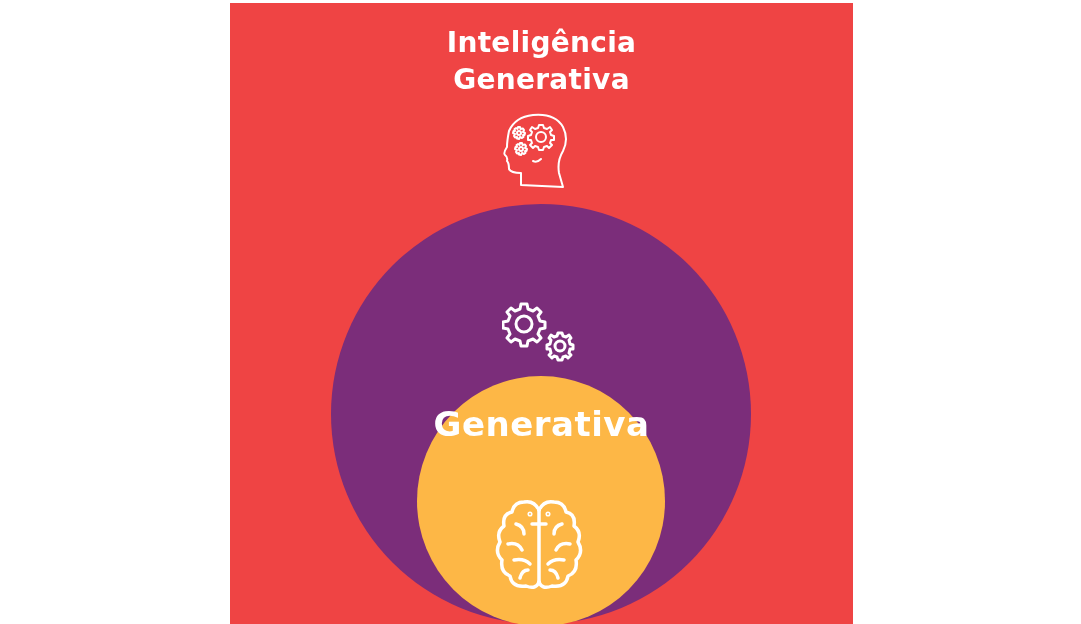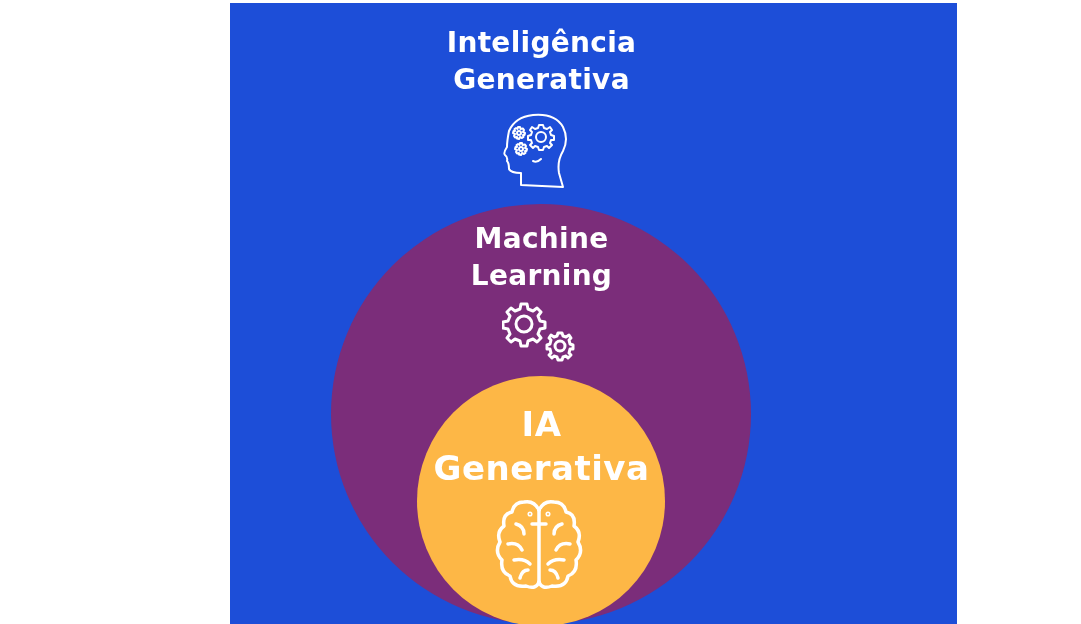--- a/index.html
+++ b/index.html
@@ -2,22 +2,22 @@
 <html><head>
 <meta charset="utf-8">
 <style>
   html, body { margin: 0; padding: 0; }
   body {
     width: 1081px; height: 624px; background: #ffffff;
     position: relative; overflow: hidden;
     font-family: "DejaVu Sans", "Liberation Sans", sans-serif;
   }
   .panel {
-    position: absolute; left: 230px; top: 3px; width: 727px; height: 621px;
-    background: #1d4ed8; overflow: hidden;
+    position: absolute; left: 230px; top: 3px; width: 623px; height: 621px;
+    background: #ef4444; overflow: hidden;
   }
   .circle { position: absolute; border-radius: 50%; }
   .circle-ml { left: 101px; top: 201px; width: 420px; height: 420px; background: #7b2d7a; }
   .circle-gen { left: 187px; top: 373px; width: 248px; height: 250px; background: #fdb746; }
   .label {
     position: absolute; left: 0; width: 623px; text-align: center;
     color: #ffffff; font-weight: bold; margin: 0;
   }
   .label-ai { top: 21px; font-size: 28px; line-height: 37px; letter-spacing: 0.3px; }
   .label-ml { top: 217px; font-size: 28px; line-height: 37px; letter-spacing: 0.3px; }
@@ -56,40 +56,35 @@
       <g transform="translate(18,38)">
         <circle r="2"></circle>
         <path d="M-1 -6 L1 -6 L1.5 -4 L4 -4.5 L5 -3 L4 -1 L6 0 L5.5 2 L4 2 L4.5 4 L3 5 L1 4 L0 6 L-2 5.5 L-2 4 L-4 4.5 L-5 3 L-4 1 L-6 0 L-5.5 -2 L-4 -2 L-4.5 -4 L-3 -5 L-1.5 -4 Z"></path>
       </g>
     </svg>
   </div>
 
   <div class="circle circle-ml"></div>
   <div class="circle circle-gen"></div>
 
-  <h2 class="label label-ml">
-    <span>Machine</span>
-    <span>Learning</span>
-  </h2>
 
   <div class="icon icon-gears">
     <svg width="78" height="64" viewBox="0 0 78 64" fill="none" stroke="#fff" stroke-width="3" stroke-linejoin="round">
       <g transform="translate(22,24)">
         <circle r="8"></circle>
         <path d="M-3 -20 L3 -20 L4 -15 L9 -13 L13 -16 L17 -12 L14 -8 L16 -3 L21 -2 L21 4 L16 5 L14 10 L17 14 L13 18 L9 15 L4 17 L3 22 L-3 22 L-4 17 L-9 15 L-13 18 L-17 14 L-14 10 L-16 5 L-21 4 L-21 -2 L-16 -3 L-14 -8 L-17 -12 L-13 -16 L-9 -13 L-4 -15 Z"></path>
       </g>
       <g transform="translate(58,46)">
         <circle r="5"></circle>
         <path d="M-2 -13 L2 -13 L3 -10 L6 -9 L9 -11 L11 -8 L9 -6 L10 -2 L13 -1 L13 3 L10 3 L9 7 L11 9 L8 12 L6 10 L3 11 L2 14 L-2 14 L-3 11 L-6 10 L-8 12 L-11 9 L-9 7 L-10 3 L-13 3 L-13 -1 L-10 -2 L-9 -6 L-11 -8 L-9 -11 L-6 -9 L-3 -10 Z"></path>
       </g>
     </svg>
   </div>
 
   <h2 class="label label-gen">
-    <span>IA</span>
     <span>Generativa</span>
   </h2>
 
   <div class="icon icon-brain">
     <svg width="90" height="94" viewBox="0 0 90 94" fill="none" stroke="#fff" stroke-width="3.5" stroke-linecap="round" stroke-linejoin="round">
       <path d="M45 12 Q40 2 30 4 Q20 4 18 14 Q8 16 10 28 Q2 34 6 44 Q0 54 8 62 Q6 74 16 78 Q18 90 32 88 Q42 92 45 84"></path>
       <path d="M45 12 Q50 2 60 4 Q70 4 72 14 Q82 16 80 28 Q88 34 84 44 Q90 54 82 62 Q84 74 74 78 Q72 90 58 88 Q48 92 45 84"></path>
       <path d="M45 12 L45 84"></path>
       <path d="M38 26 L52 26"></path>
       <path d="M22 26 Q30 28 30 36"></path>

